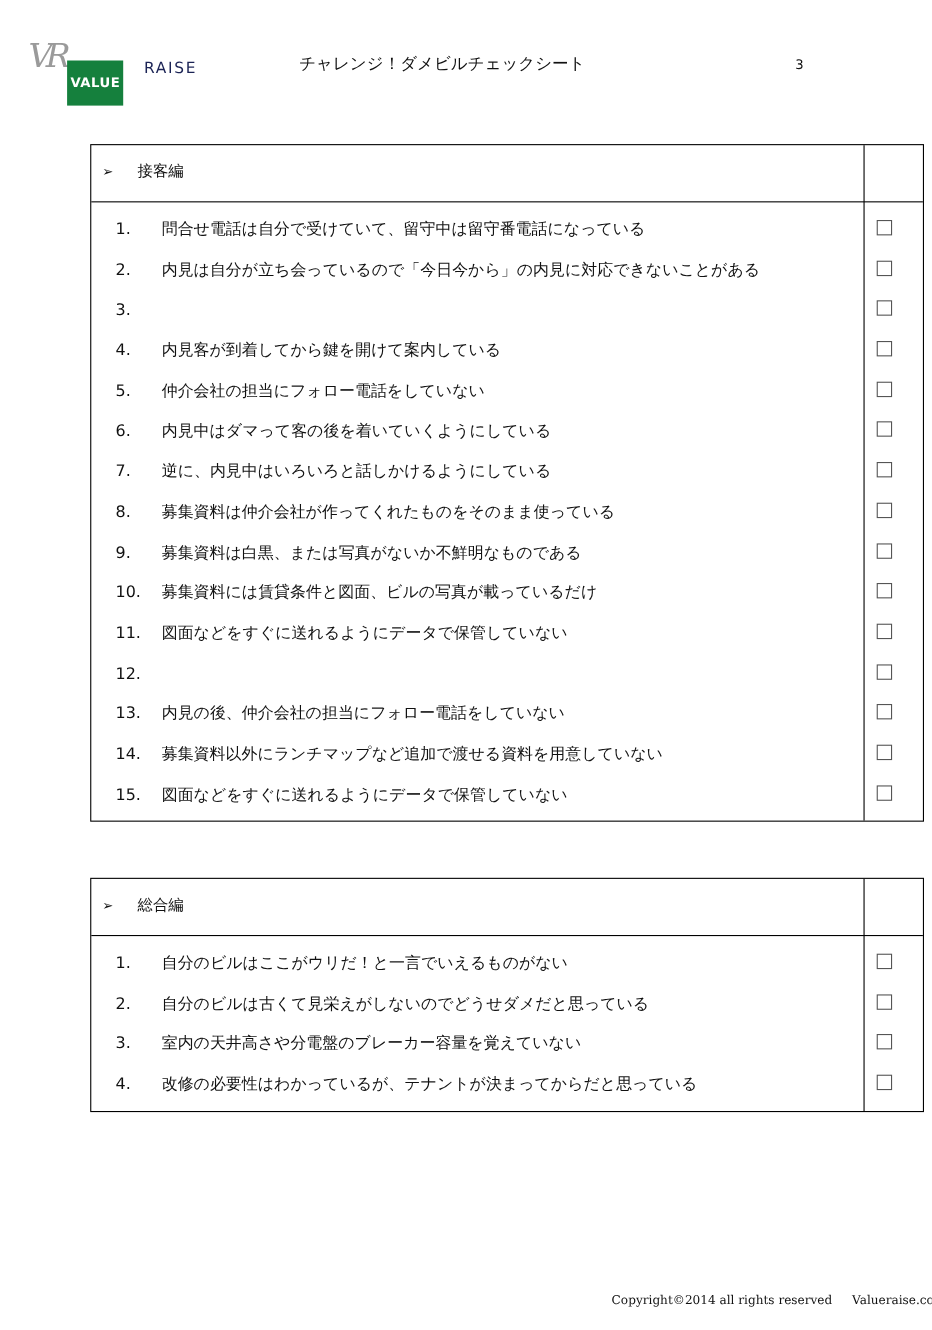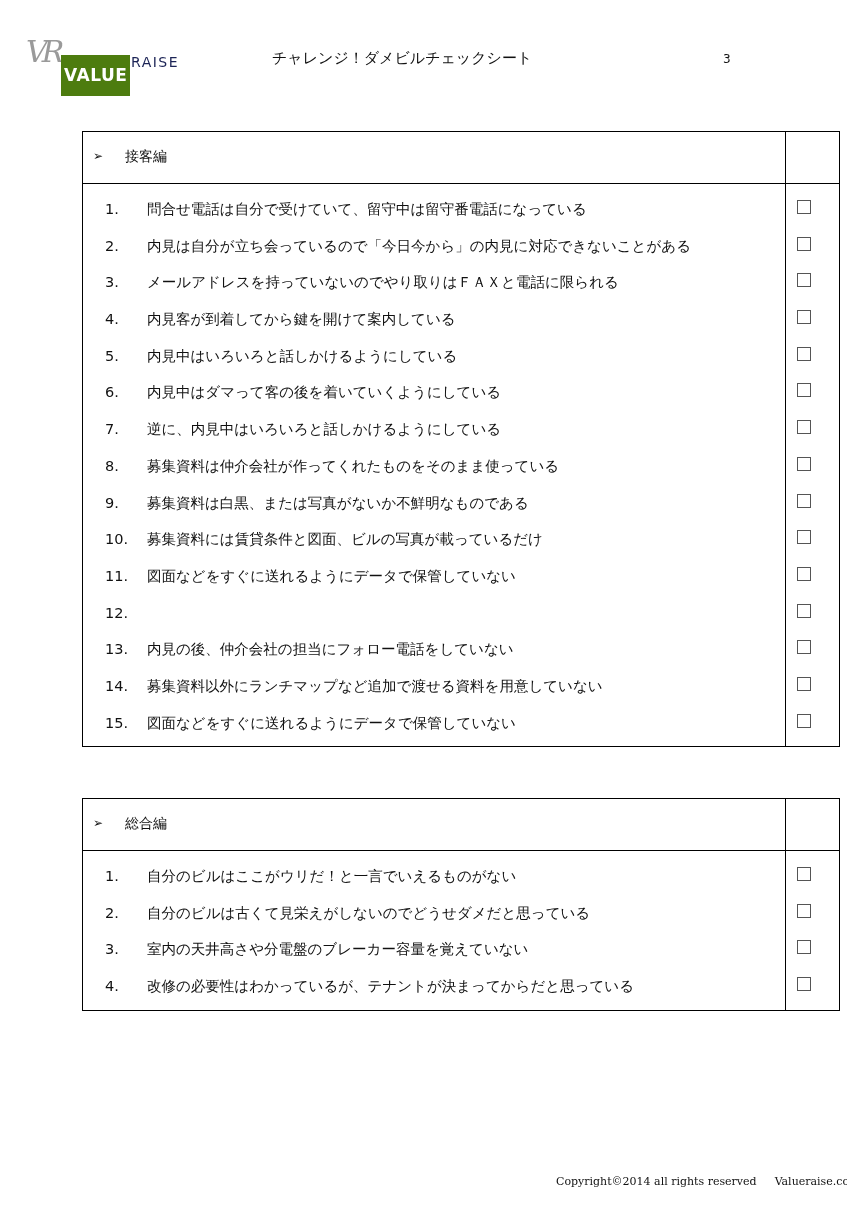--- a/index.html
+++ b/index.html
@@ -33,24 +33,24 @@
       color: #9a9a9a;
       letter-spacing: -6px;
       line-height: 36px;
     }
     .logo-value {
       position: absolute;
       left: 37px;
       top: 21px;
       height: 15px;
       padding: 13px 3px;
-      background: #4d7c0f;
+      background: #15803d;
       color: #ffffff;
       font-family: "DejaVu Sans", sans-serif;
-      font-size: 17px;
+      font-size: 12px;
       font-weight: bold;
       line-height: 15px;
       letter-spacing: 0.5px;
     }
     .logo-raise {
       position: absolute;
       left: 107px;
       top: 21px;
       color: #1b2355;
       font-family: "DejaVu Sans", sans-serif;
@@ -188,31 +188,30 @@
         <span class="row-text">問合せ電話は自分で受けていて、留守中は留守番電話になっている</span>
         <span class="row-box"></span>
       </div>
     <div class="row">
         <span class="row-num">2.</span>
         <span class="row-text">内見は自分が立ち会っているので「今日今から」の内見に対応できないことがある</span>
         <span class="row-box"></span>
       </div>
     <div class="row">
         <span class="row-num">3.</span>
-        <span class="row-text">メールアドレスを持っていないのでやり取りはＦＡＸと電話に限られる</span>
         <span class="row-box"></span>
       </div>
     <div class="row">
         <span class="row-num">4.</span>
         <span class="row-text">内見客が到着してから鍵を開けて案内している</span>
         <span class="row-box"></span>
       </div>
     <div class="row">
         <span class="row-num">5.</span>
-        <span class="row-text">内見中はいろいろと話しかけるようにしている</span>
+        <span class="row-text">仲介会社の担当にフォロー電話をしていない</span>
         <span class="row-box"></span>
       </div>
     <div class="row">
         <span class="row-num">6.</span>
         <span class="row-text">内見中はダマって客の後を着いていくようにしている</span>
         <span class="row-box"></span>
       </div>
     <div class="row">
         <span class="row-num">7.</span>
         <span class="row-text">逆に、内見中はいろいろと話しかけるようにしている</span>

